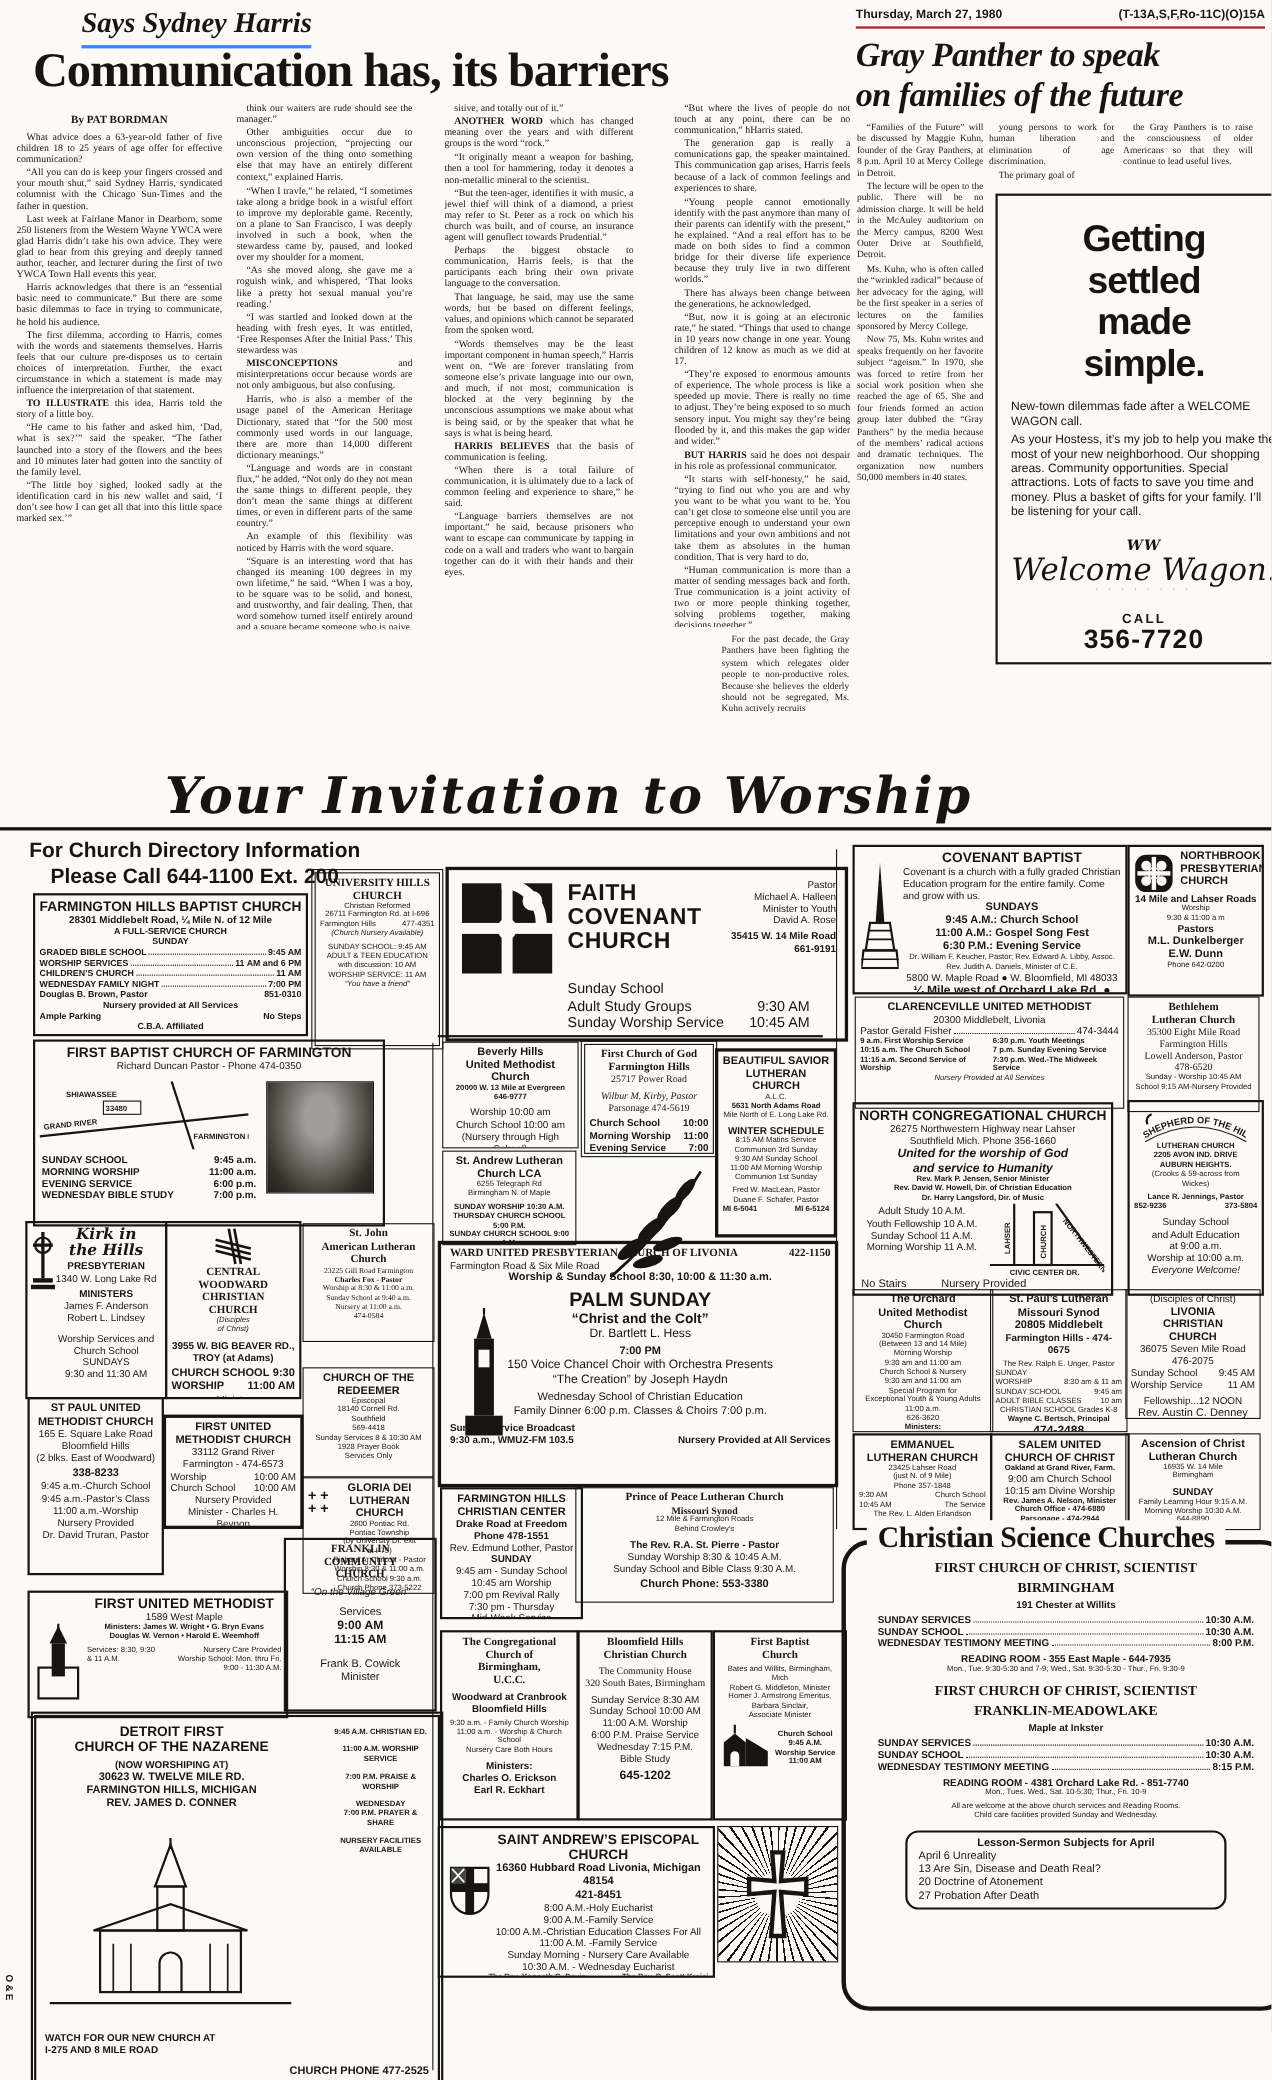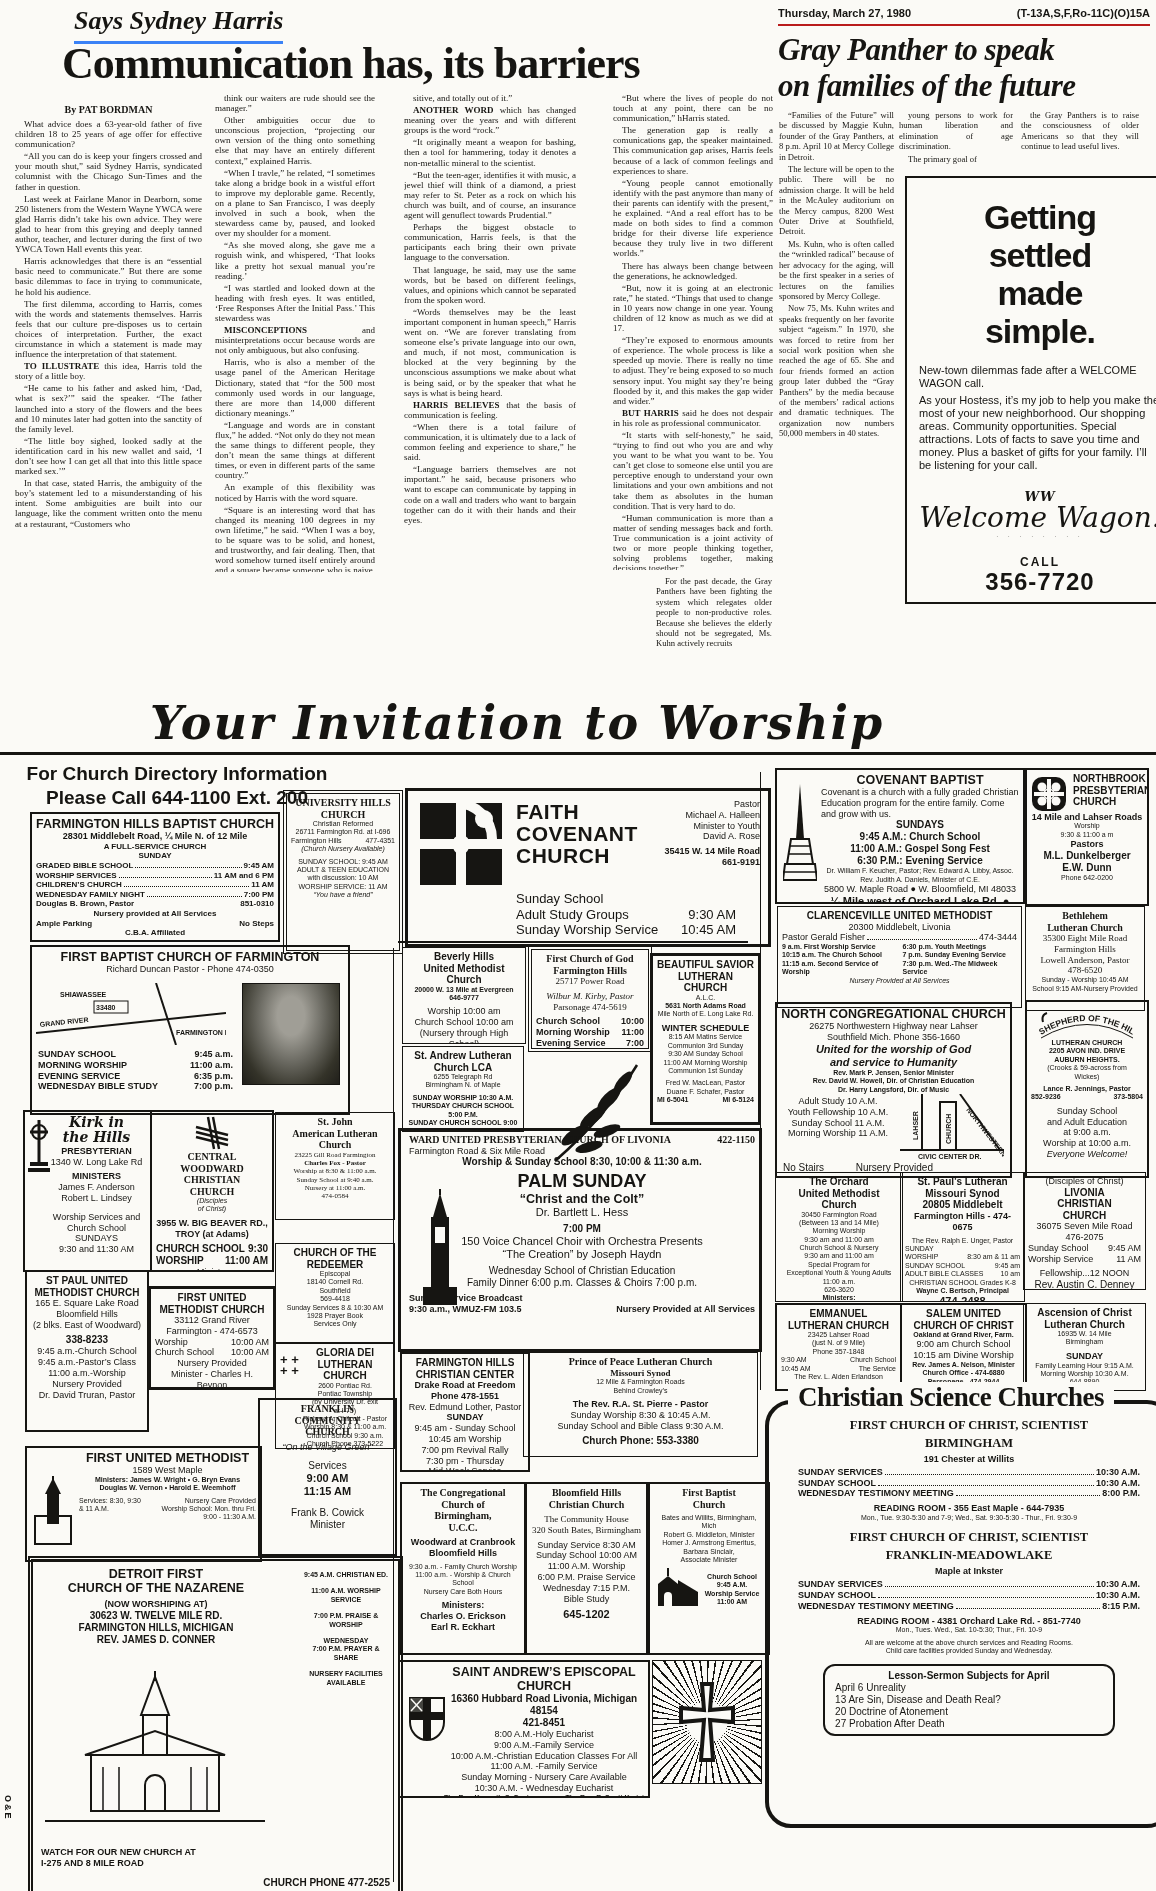--- a/index.html
+++ b/index.html
@@ -4,21 +4,21 @@
 <style>
   html,body{margin:0;padding:0;background:#e8e6e0;}
   .page{position:relative;width:1156px;height:1891px;background:#fbfaf6;color:#161512;margin:0 auto;
         font-family:"Liberation Serif",serif;overflow:hidden;}
   .abs{position:absolute;}
 
   
   .kicker{font:italic bold 26px/1 "Liberation Serif",serif;border-bottom:3px solid #3b82f6;padding-bottom:7px;display:inline-block;}
   .dateline{display:flex;justify-content:space-between;border-bottom:2px solid #b91c1c;
             font:bold 11px/1.4 "Liberation Sans",sans-serif;padding-bottom:3px;}
-  .headline-main{font:bold 44px/1 "Liberation Serif",serif;letter-spacing:-1px;margin-left:32px;}
+  .headline-main{font:bold 44px/1 "Liberation Serif",serif;letter-spacing:-1px;}
   .headline-gp{font:italic bold 31px/36px "Liberation Serif",serif;letter-spacing:-0.5px;}
 
   
   .col{overflow:hidden;text-align:justify;}
   .col p.para{font:9px/10.1px "Liberation Serif",serif;margin:0 0 2px 0;text-indent:9px;}
   .col p.para b{font-weight:bold;}
   .gpcol p.para{font:8.6px/10.4px "Liberation Serif",serif;}
   .byline{font:bold 10px/12px "Liberation Serif",serif;text-align:center;margin-bottom:3px;}
 
   
@@ -104,21 +104,20 @@
     <div class="byline">By PAT BORDMAN</div>
     <div>
         <p class="para">What advice does a 63-year-old father of five children 18 to 25 years of age offer for effective communication?</p>
         <p class="para">“All you can do is keep your fingers crossed and your mouth shut,” said Sydney Harris, syndicated columnist with the Chicago Sun-Times and the father in question.</p>
         <p class="para">Last week at Fairlane Manor in Dearborn, some 250 listeners from the Western Wayne YWCA were glad Harris didn’t take his own advice. They were glad to hear from this greying and deeply tanned author, teacher, and lecturer during the first of two YWCA Town Hall events this year.</p>
         <p class="para">Harris acknowledges that there is an “essential basic need to communicate.” But there are some basic dilemmas to face in trying to communicate, he hold his audience.</p>
         <p class="para">The first dilemma, according to Harris, comes with the words and statements themselves. Harris feels that our culture pre-disposes us to certain choices of interpretation. Further, the exact circumstance in which a statement is made may influence the interpretation of that statement.</p>
         <p class="para"><b>TO ILLUSTRATE</b> this idea, Harris told the story of a little boy.</p>
         <p class="para">“He came to his father and asked him, ‘Dad, what is sex?’” said the speaker. “The father launched into a story of the flowers and the bees and 10 minutes later had gotten into the sanctity of the family level.</p>
         <p class="para">“The little boy sighed, looked sadly at the identification card in his new wallet and said, ‘I don’t see how I can get all that into this little space marked sex.’”</p>
-        <p class="para">In that case, stated Harris, the ambiguity of the boy’s statement led to a misunderstanding of his intent. Some ambiguities are built into our language, like the comment written onto the menu at a restaurant, “Customers who</p>
       </div>
   </div>
   <div class="abs col" style="left:215px;top:93px;width:160px;height:479px;">
       <p class="para">think our waiters are rude should see the manager.”</p>
       <p class="para">Other ambiguities occur due to unconscious projection, “projecting our own version of the thing onto something else that may have an entirely different context,” explained Harris.</p>
       <p class="para">“When I travle,” he related, “I sometimes take along a bridge book in a wistful effort to improve my deplorable game. Recently, on a plane to San Francisco, I was deeply involved in such a book, when the stewardess came by, paused, and looked over my shoulder for a moment.</p>
       <p class="para">“As she moved along, she gave me a roguish wink, and whispered, ‘That looks like a pretty hot sexual manual you’re reading.’</p>
       <p class="para">“I was startled and looked down at the heading with fresh eyes. It was entitled, ‘Free Responses After the Initial Pass.’ This stewardess was</p>
       <p class="para"><b>MISCONCEPTIONS</b> and misinterpretations occur because words are not only ambiguous, but also confusing.</p>
       <p class="para">Harris, who is also a member of the usage panel of the American Heritage Dictionary, stated that “for the 500 most commonly used words in our language, there are more than 14,000 different dictionary meanings.”</p>
@@ -264,21 +263,21 @@
         <div class="ln b t9 lr">
           <span>SUNDAY SCHOOL</span>
           <span>9:45 a.m.</span>
         </div>
         <div class="ln b t9 lr">
           <span>MORNING WORSHIP</span>
           <span>11:00 a.m.</span>
         </div>
         <div class="ln b t9 lr">
           <span>EVENING SERVICE</span>
-          <span>6:35 p.m.</span>
+          <span>6:00 p.m.</span>
         </div>
         <div class="ln b t9 lr">
           <span>WEDNESDAY BIBLE STUDY</span>
           <span>7:00 p.m.</span>
         </div>
       </div>
   </div>
 
   <div class="ad" style="left:23px;top:1110px;width:113px;height:152px;padding-left:8px;">
     <svg class="abs" style="left:3px;top:6px;" width="22" height="56" viewBox="0 0 22 56">

